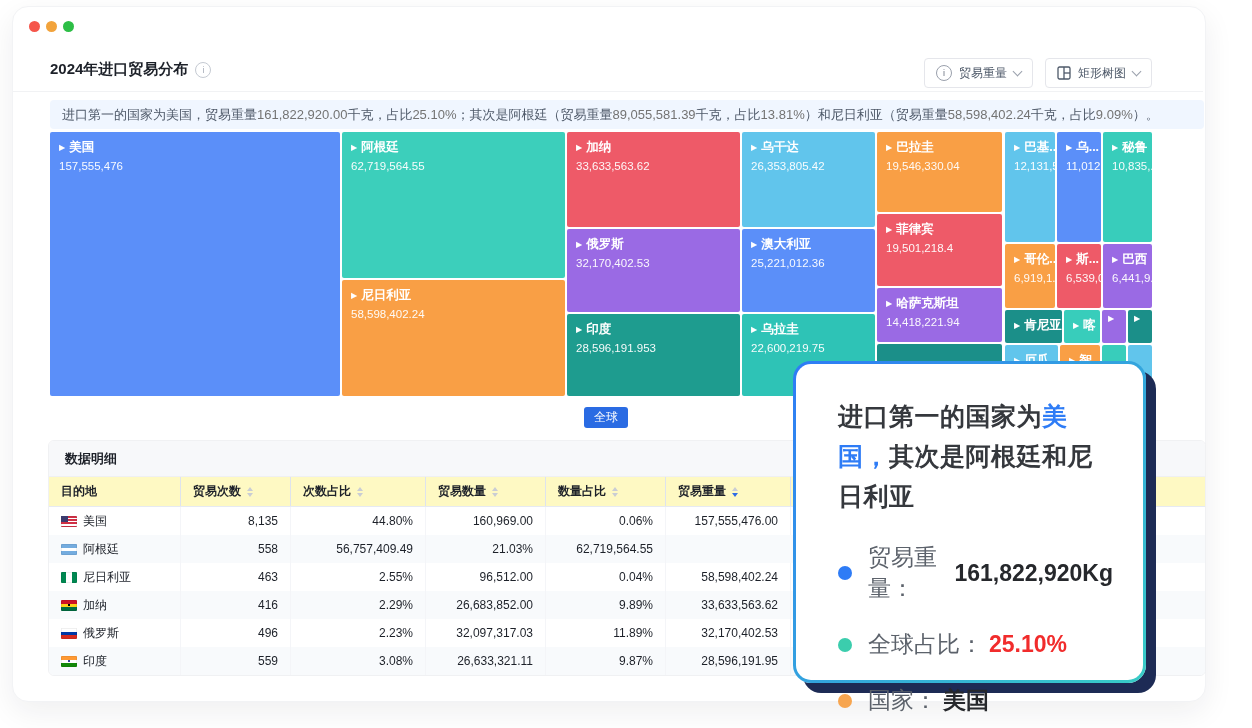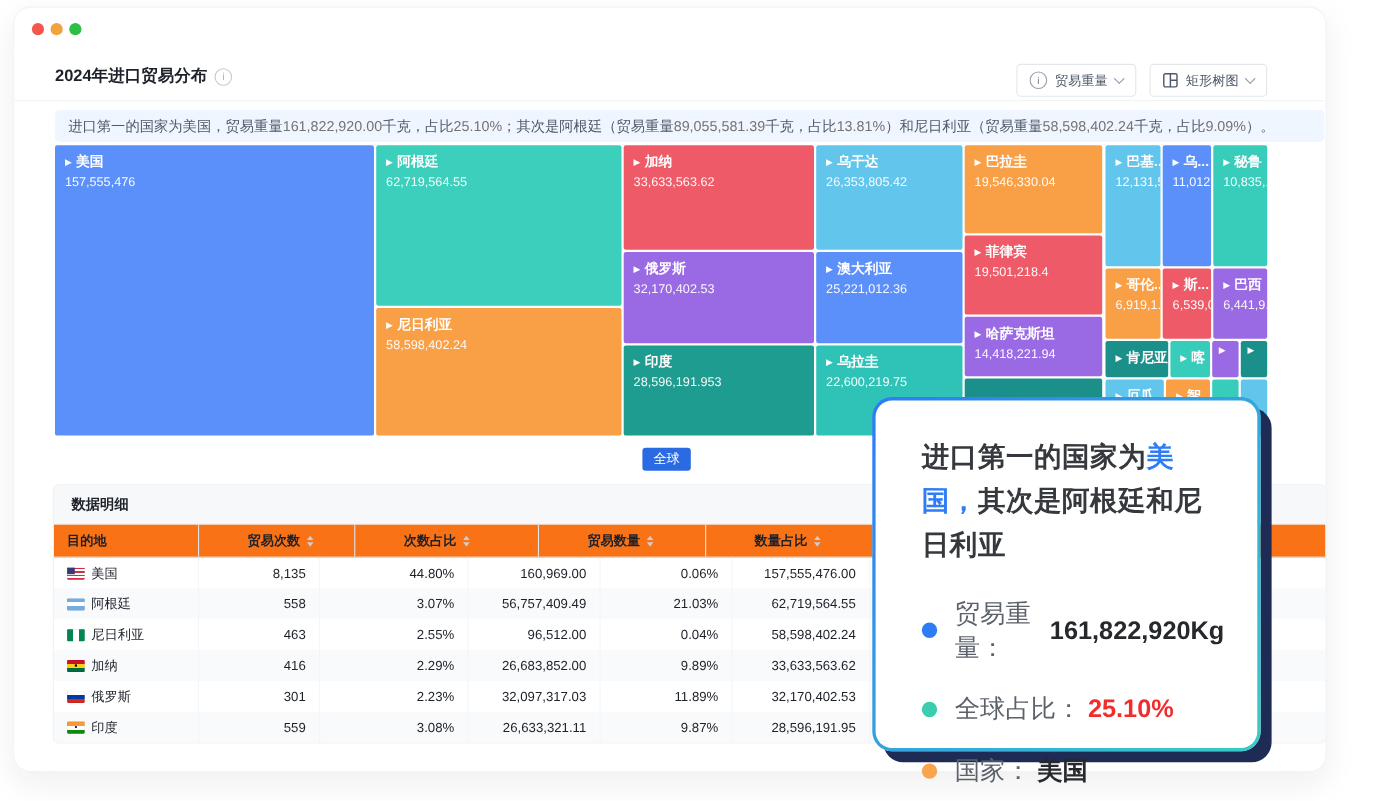--- a/index.html
+++ b/index.html
@@ -29,21 +29,21 @@
   .tm-arrow{font-size:8px;line-height:1;}
   .tm-val{font-size:11.5px;margin-top:4px;opacity:.95;white-space:nowrap;font-weight:500;}
   .tm-cell.tiny{padding:5px 6px;}
   .tm-cell.tiny .tm-val{margin-top:20px;font-size:16px;font-family:Liberation Mono, monospace;}
   .crumb{position:absolute;left:584px;top:407px;background:#2A6BE3;color:#fff;font-size:12px;
         line-height:21px;padding:0 10px;border-radius:3px;cursor:pointer;}
   .panel{position:absolute;left:48px;top:440px;width:1156px;border:1px solid #F0F1F3;border-radius:6px;
         overflow:hidden;background:#fff;}
   .panel-title{height:35px;background:#F7F8FA;display:flex;align-items:center;padding-left:16px;
         font-size:13px;font-weight:700;color:#1D2129;border-bottom:1px solid #EFF0F2;text-align:right;}
-  .thead{display:flex;height:29px;background:#f97316;border-bottom:1px solid #E6EAF2;gap:32px;}
+  .thead{display:flex;height:29px;background:#fef9c3;border-bottom:1px solid #E6EAF2;}
   .th{display:flex;align-items:center;font-size:12px;font-weight:700;color:#1D2129;padding:0 12px;
         box-sizing:border-box;border-right:1px solid #DEE3ED;gap:4px;}
   .th.right{justify-content:flex-start;}
   .th:nth-child(1),.td:nth-child(1){width:132px;}
   .th:nth-child(2),.td:nth-child(2){width:110px;}
   .th:nth-child(3),.td:nth-child(3){width:135px;}
   .th:nth-child(4),.td:nth-child(4){width:120px;}
   .th:nth-child(5),.td:nth-child(5){width:120px;}
   .th:nth-child(6),.td:nth-child(6){width:125px;}
   .th.fill,.td.fill{flex:1;border-right:none;}
@@ -345,21 +345,20 @@
           <div class="td right">0.06%</div>
           <div class="td right">157,555,476.00</div>
           <div class="td fill"></div>
         </div>
         <div class="tr alt">
           <div class="td first">
             <span class="flag flag-ar"></span>
             <span>阿根廷</span>
           </div>
           <div class="td right">558</div>
-          <div class="td right">3.07%</div>
           <div class="td right">56,757,409.49</div>
           <div class="td right">21.03%</div>
           <div class="td right">62,719,564.55</div>
           <div class="td fill"></div>
         </div>
         <div class="tr">
           <div class="td first">
             <span class="flag flag-ng"></span>
             <span>尼日利亚</span>
           </div>
@@ -380,21 +379,21 @@
           <div class="td right">26,683,852.00</div>
           <div class="td right">9.89%</div>
           <div class="td right">33,633,563.62</div>
           <div class="td fill"></div>
         </div>
         <div class="tr">
           <div class="td first">
             <span class="flag flag-ru"></span>
             <span>俄罗斯</span>
           </div>
-          <div class="td right">301</div>
+          <div class="td right">496</div>
           <div class="td right">2.23%</div>
           <div class="td right">32,097,317.03</div>
           <div class="td right">11.89%</div>
           <div class="td right">32,170,402.53</div>
           <div class="td fill"></div>
         </div>
         <div class="tr alt">
           <div class="td first">
             <span class="flag flag-in"></span>
             <span>印度</span>

